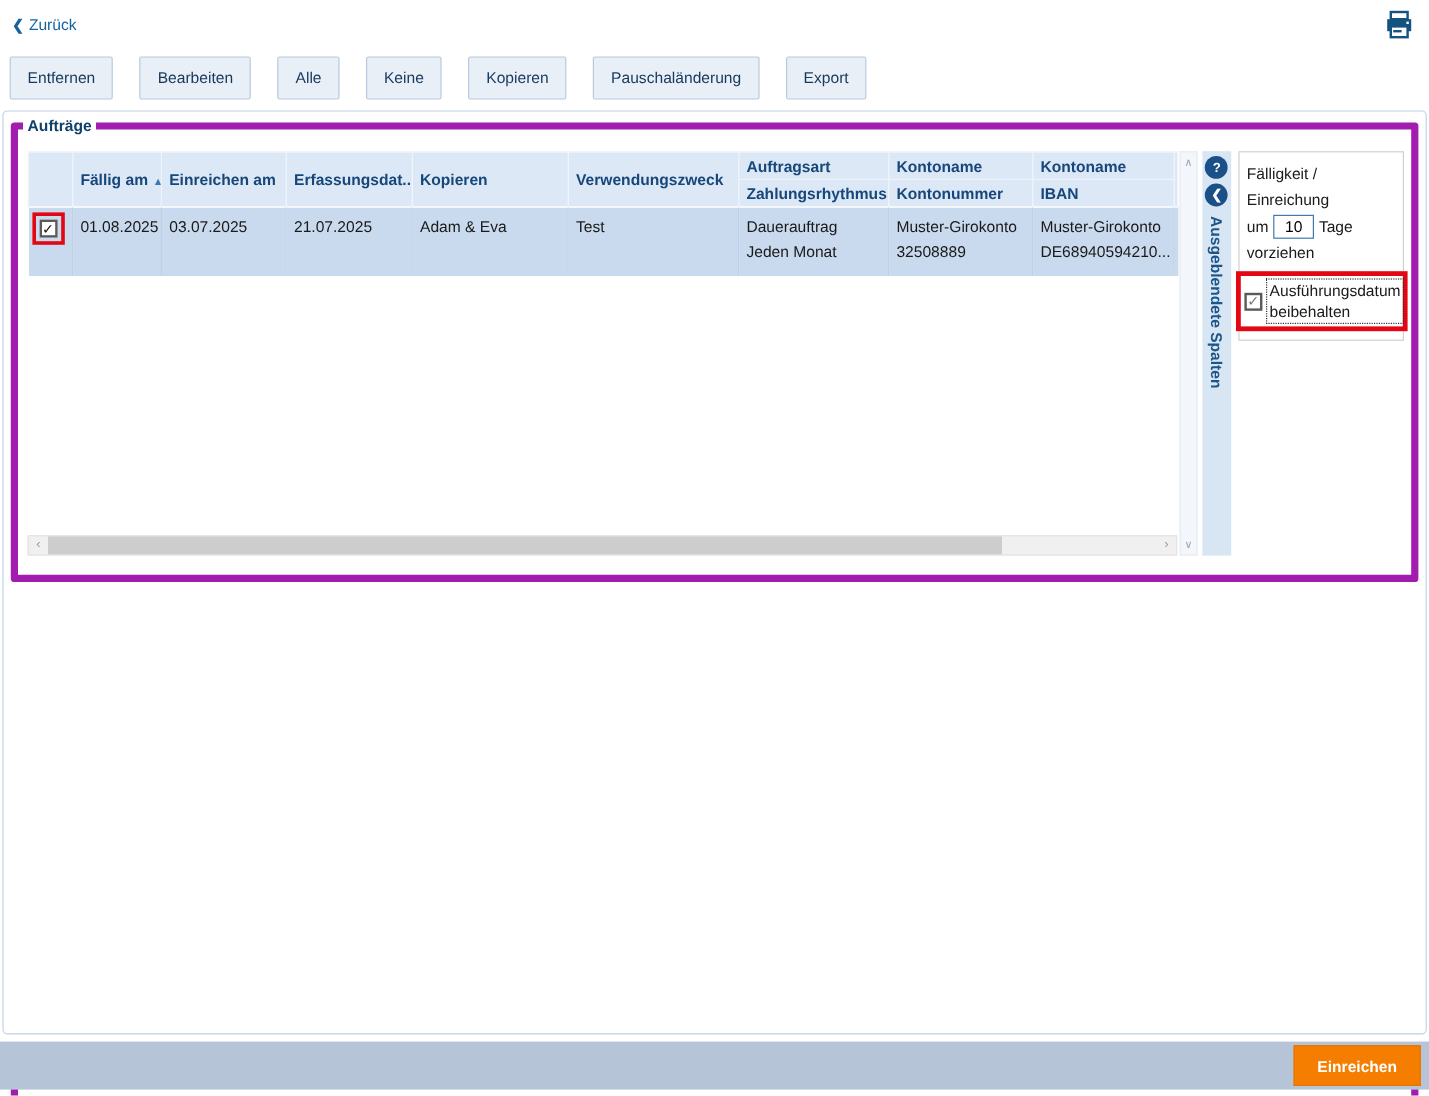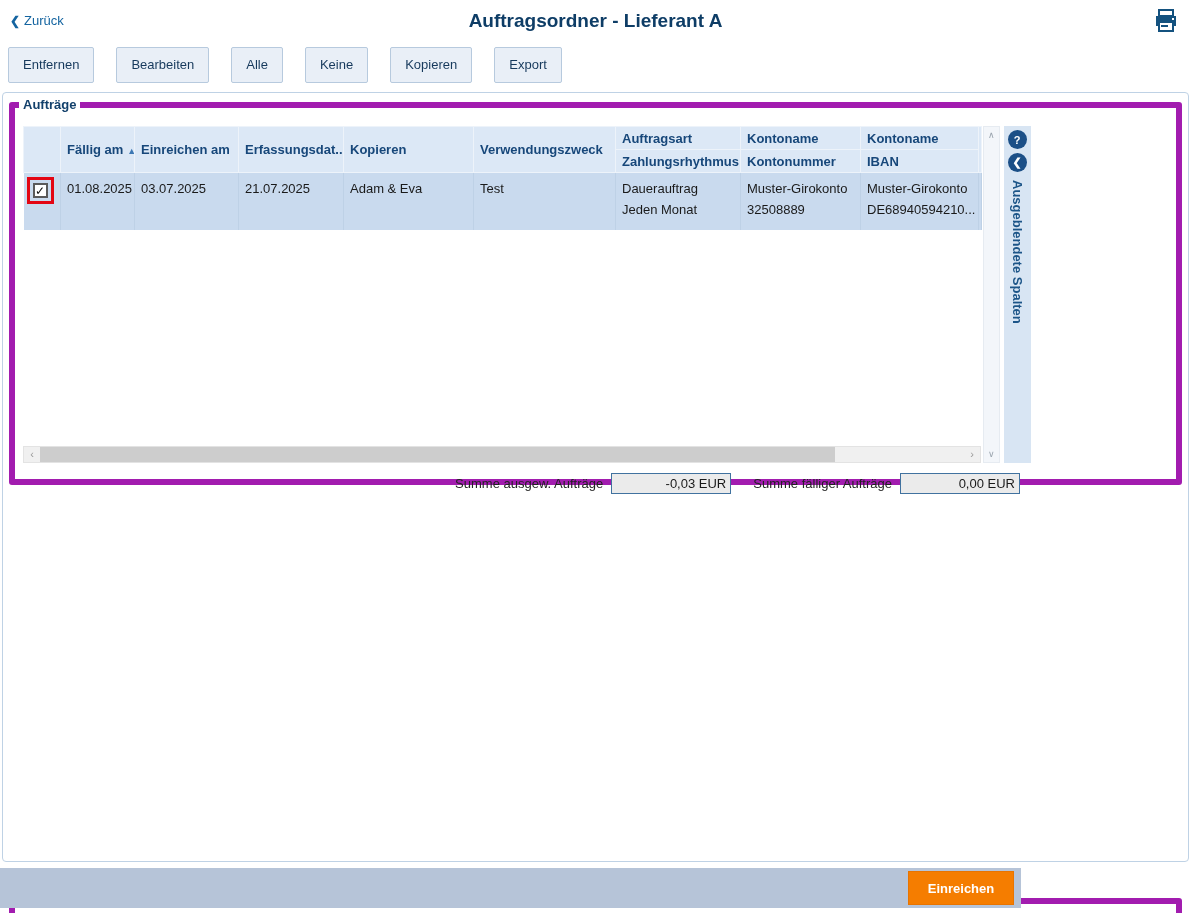--- a/index.html
+++ b/index.html
@@ -67,49 +67,49 @@
   .dotted-label { border:1px dotted #333; padding:1px 2px; line-height:16px; }
   .opt-box2 { border:1px solid #d0d0d0; background:#fff; padding:12px 6px; margin-top:13px; display:flex; align-items:center; gap:6px; }
   .cb-label { line-height:17px; }
 
   
   .summary-row { position:absolute; right:156px; top:361px; display:flex; align-items:center; gap:8px; }
   .sum-label { color:#222; }
   .sum-field { width:120px; height:21px; background:#ebebeb; border:1px solid #41729f; text-align:right; padding:2px 4px; font-size:13px; }
 
   
-  .footer-bar { position:absolute; top:868px; left:0; width:1021px; height:40px; background:#b6c4d8; }
+  .footer-bar { position:absolute; top:868px; left:0; width:1191px; height:40px; background:#b6c4d8; }
   .submit-btn { position:absolute; right:7px; top:3px; width:106px; height:34px; background:#f57d00; color:#fff; font-weight:bold; font-size:13px; border:1px solid #e87400; cursor:pointer; font-family:"Liberation Sans",sans-serif; }
 </style>
 </head>
 <body>
 
 <div class="top-header">
   <div class="back-link">
     <span class="chev">❮</span>
     <span>Zurück</span>
   </div>
-  <div class="page-title">Auftragsordner - Lieferant A</div>
   <div class="printer-btn">
     <svg width="26" height="26" viewBox="0 0 26 26">
       <rect x="6" y="2" width="14" height="6" fill="none" stroke="#14527f" stroke-width="2"></rect>
       <rect x="3" y="8" width="20" height="10" fill="#14527f"></rect>
       <rect x="6" y="14" width="14" height="9" fill="#fff" stroke="#14527f" stroke-width="2"></rect>
       <rect x="8" y="17" width="7" height="2" fill="#14527f"></rect>
       <rect x="19" y="10" width="2" height="2" fill="#fff"></rect>
     </svg>
   </div>
 </div>
 
 <div class="toolbar">
   <button class="tb-btn">Entfernen</button>
   <button class="tb-btn">Bearbeiten</button>
   <button class="tb-btn">Alle</button>
   <button class="tb-btn">Keine</button>
   <button class="tb-btn">Kopieren</button>
+  <button class="tb-btn">Pauschaländerung</button>
   <button class="tb-btn">Export</button>
 </div>
 
 <div class="main-panel">
 
   <fieldset class="sect orders-sect">
     <legend>Aufträge</legend>
 
     <div class="orders-body">
 
@@ -202,29 +202,34 @@
         <span class="arr">∨</span>
       </div>
 
       <div class="hidden-strip">
         <div class="circle-ic">?</div>
         <div class="circle-ic">❮</div>
         <div class="vert-label">Ausgeblendete Spalten</div>
       </div>
 
       <div class="opt-panel">
+        <div class="opt-box">
+          <div class="opt-line">Fälligkeit / Einreichung</div>
+          <div class="opt-line">
+            <span>um</span><input class="days-input" value="10" style=""><span>Tage</span>
+          </div>
+          <div class="opt-line">vorziehen</div>
+          <div class="red-opt">
+            <span class="cb gray">✓</span>
+            <span class="dotted-label cb-label">Ausführungsdatum beibehalten</span>
+          </div>
+        </div>
       </div>
     </div>
 
-    <div class="summary-row">
-      <span class="sum-label">Summe ausgew. Aufträge</span>
-      <span class="sum-field">-0,03 EUR</span>
-      <span class="sum-label" style="margin-left:14px;">Summe fälliger Aufträge</span>
-      <span class="sum-field">0,00 EUR</span>
-    </div>
   </fieldset>
 
   <fieldset class="sect accounts-sect">
     <legend>Konten</legend>
 
   </fieldset>
 </div>
 
 <div class="footer-bar">
   <button class="submit-btn">Einreichen</button>

